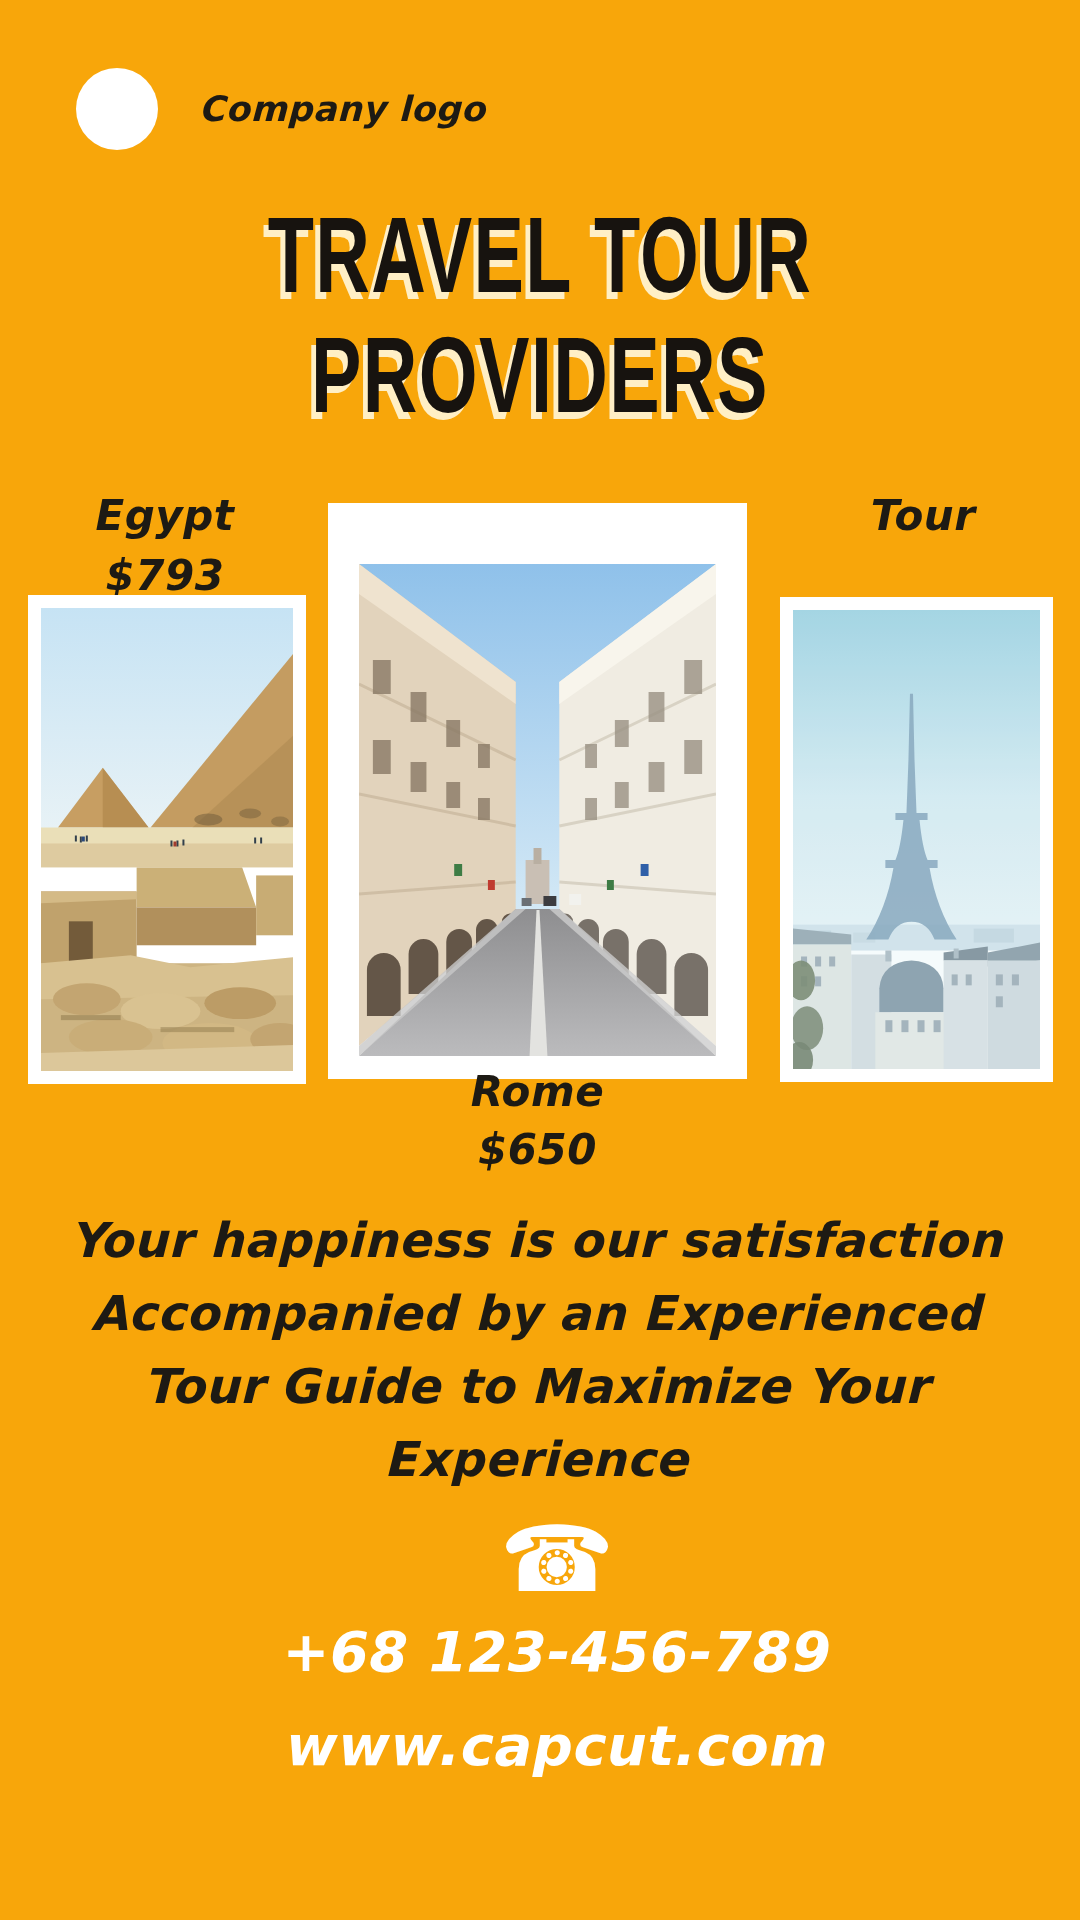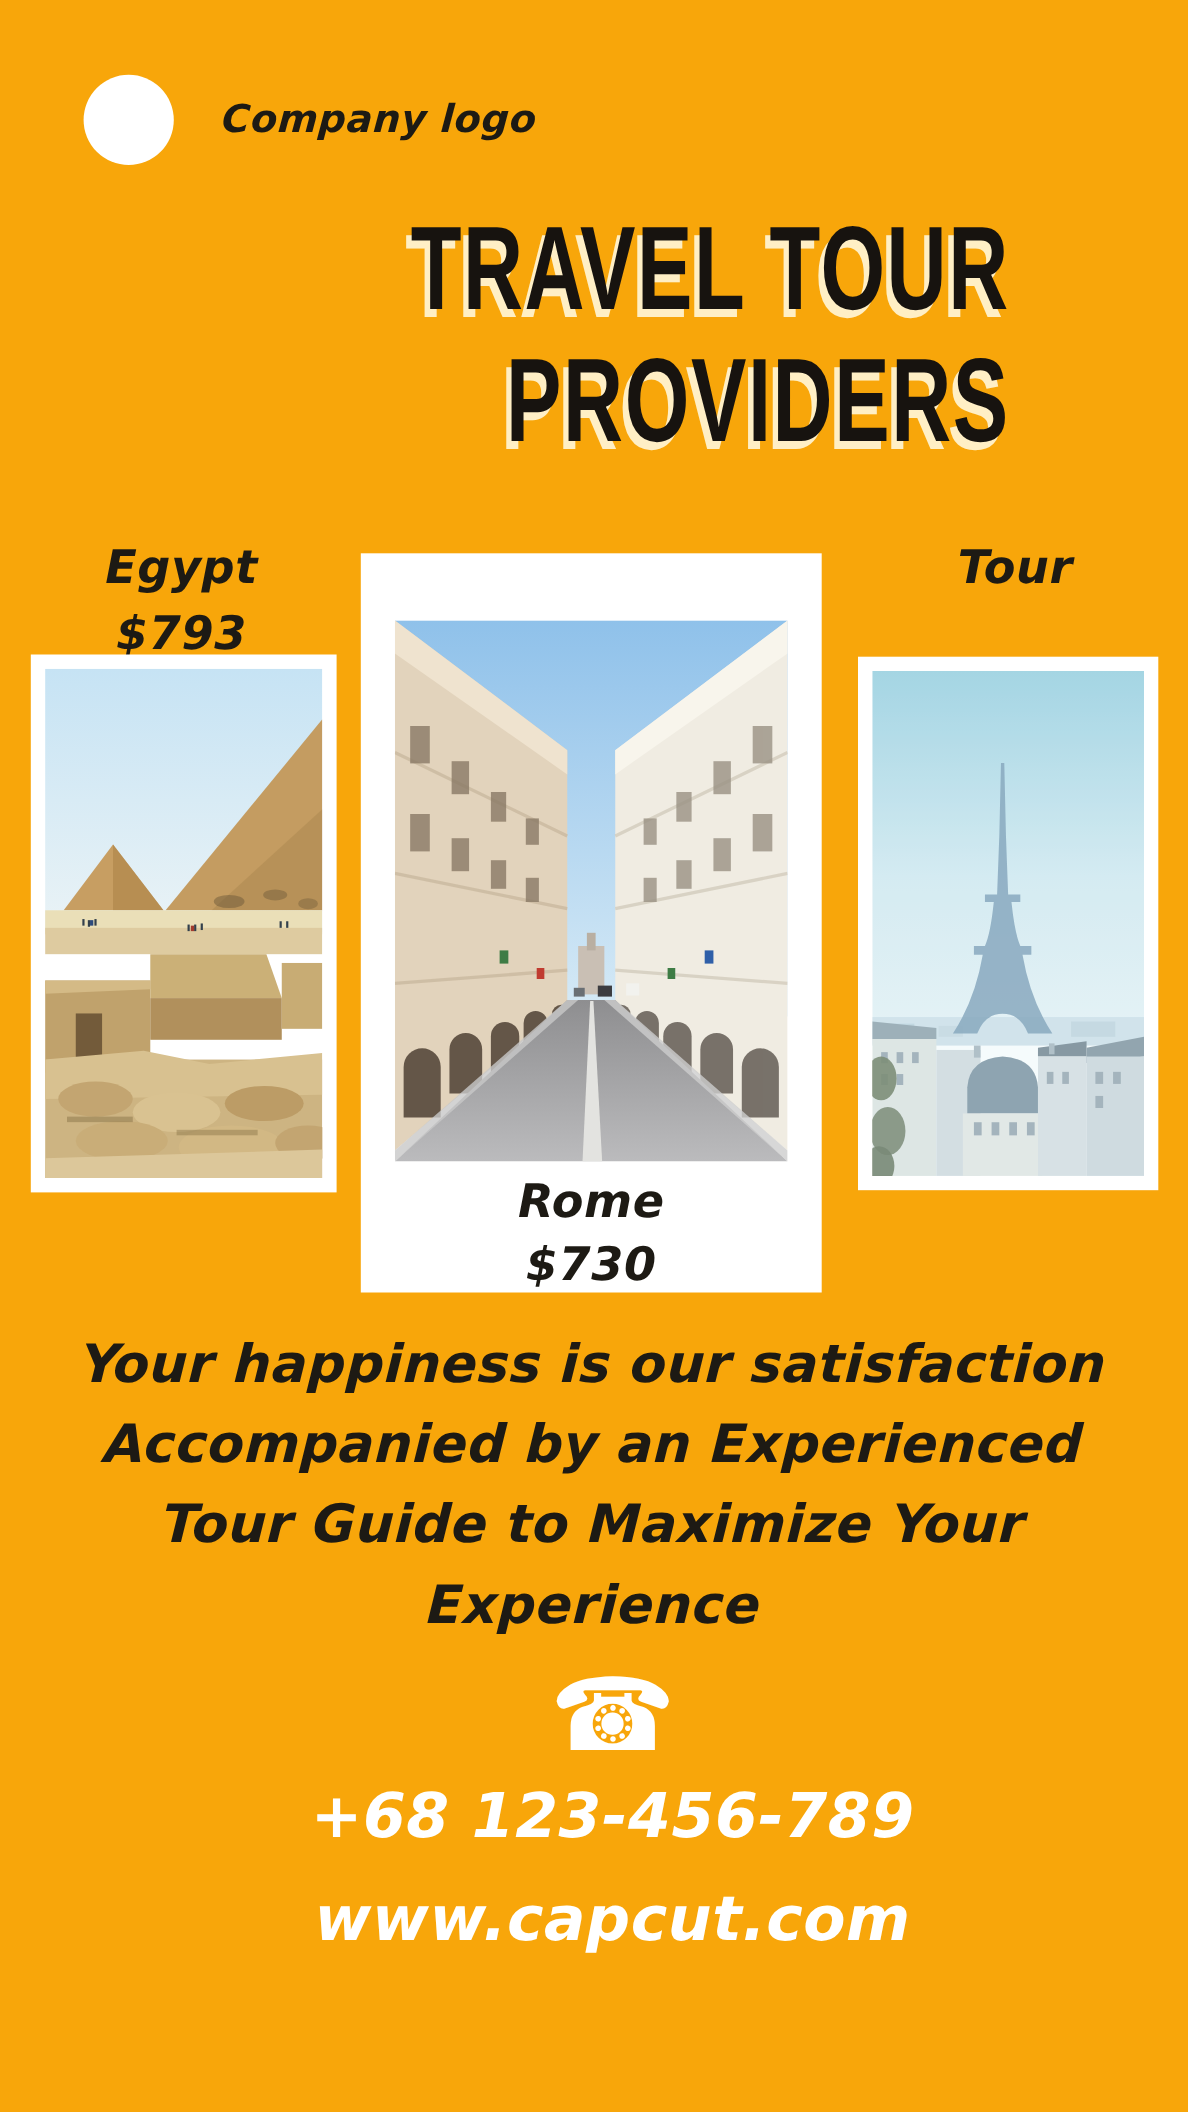--- a/index.html
+++ b/index.html
@@ -20,21 +20,21 @@
   
   .hand{
     font-family:"DejaVu Sans",sans-serif;
     font-style:italic;font-weight:700;
     color:var(--body-text);
     letter-spacing:0.5px;
   }
   .logo-row{position:absolute;left:76px;top:68px;display:flex;align-items:center;gap:44px;}
   .logo-circle{width:82px;height:82px;border-radius:50%;background:var(--card-white);}
   .logo-label{font-size:35px;transform:skewX(-4deg);}
-  .title{position:absolute;left:0;top:184px;width:100%;text-align:right;}
+  .title{position:absolute;left:0;top:195px;width:100%;text-align:center;}
   .title-line{
     display:block;
     font-weight:900;
     font-size:108px;
     line-height:120px;
     letter-spacing:2px;
     color:var(--title-text);
     transform:scaleX(0.70);
     transform-origin:50% 50%;
     text-shadow:-7px 7px 0 var(--title-shadow);
@@ -44,21 +44,21 @@
   .dest-label.egypt{left:40px;top:486px;width:250px;font-style:italic;}
   .dest-label.paris{left:798px;top:486px;width:250px;}
   .photo-frame{
     position:absolute;background:var(--card-white);
     padding:13px;box-sizing:border-box;
   }
   .photo-frame.egypt{left:28px;top:595px;width:278px;height:489px;}
   .photo-frame.paris{left:780px;top:597px;width:273px;height:485px;}
   .photo-frame svg{display:block;width:100%;height:100%;}
   .polaroid{
-    position:absolute;left:328px;top:503px;width:419px;height:672px;
+    position:absolute;left:328px;top:503px;width:419px;height:576px;
     background:var(--card-white);
   }
   .polaroid .photo{position:absolute;left:31px;top:61px;width:357px;height:492px;}
   .polaroid .photo svg{display:block;width:100%;height:100%;}
   .polaroid .caption{position:absolute;left:0;top:560px;width:100%;text-align:center;font-size:42px;line-height:58px;}
   .tagline{position:absolute;left:0;top:1204px;width:100%;text-align:center;}
   .tagline div{font-size:48px;line-height:73px;transform:skewX(-3deg);}
   .contact{position:absolute;left:17px;top:1512px;width:1080px;text-align:center;}
   .phone-icon{font-family:"DejaVu Sans",sans-serif;font-size:92px;line-height:96px;color:var(--contact-text);}
   .phone-number{margin-top:14px;font-size:56px;line-height:60px;color:var(--contact-text);}
@@ -281,21 +281,21 @@
         <polygon points="360,492 360,482 202,345 192,345" fill="#CDCDCD" opacity="0.8"></polygon>
         <polygon points="172,492 190,492 182,346 179,346" fill="#E3E3E0"></polygon>
 
         <rect x="186" y="332" width="13" height="10" fill="#3C3C40"></rect>
         <rect x="164" y="334" width="10" height="8" fill="#6A6F74"></rect>
         <rect x="212" y="330" width="12" height="11" fill="#F2F2EE"></rect>
       </svg>
     </div>
     <div class="caption hand">
       <div>Rome</div>
-      <div>$730</div>
+      <div>$650</div>
     </div>
   </div>
 
   <div class="tagline hand">
     <div>Your happiness is our satisfaction</div>
     <div>Accompanied by an Experienced</div>
     <div>Tour Guide to Maximize Your</div>
     <div>Experience</div>
   </div>
 

